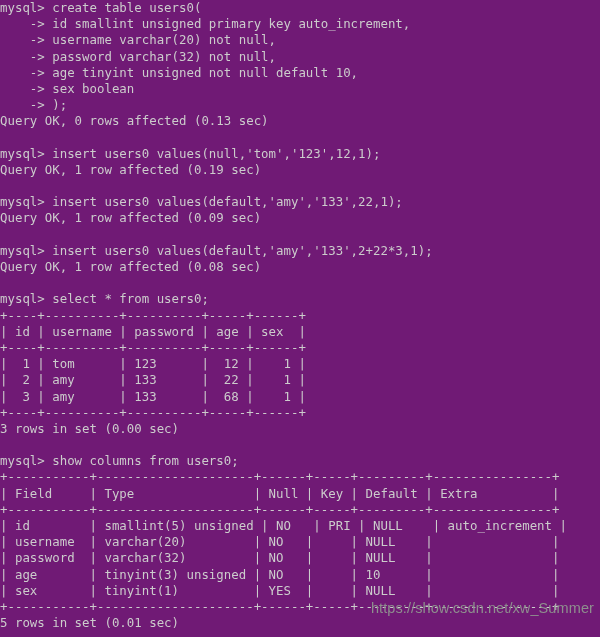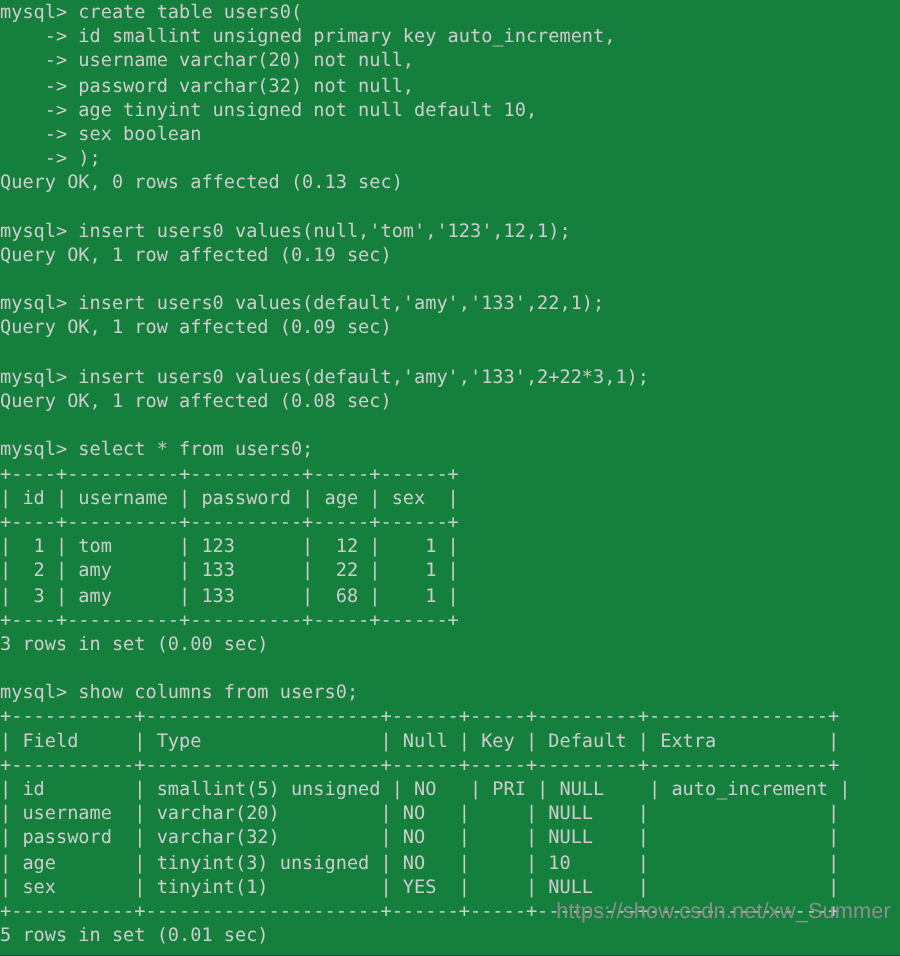--- a/index.html
+++ b/index.html
@@ -14,21 +14,21 @@
     overflow: hidden;
     position: relative;
     font-family: "DejaVu Sans Mono", "Liberation Mono", monospace;
   }
   #terminal {
     position: absolute;
     left: 0;
     top: 0;
     width: 600px;
     height: 637px;
-    background: #15803d;
+    background: #701a75;
     color: #cccccc;
     font-family: "DejaVu Sans Mono", "Liberation Mono", monospace;
     font-size: 12.4px;
     line-height: 16.2px;
     letter-spacing: 0px;
     white-space: pre;
     overflow: hidden;
     padding: 0;
     box-sizing: border-box;
   }

